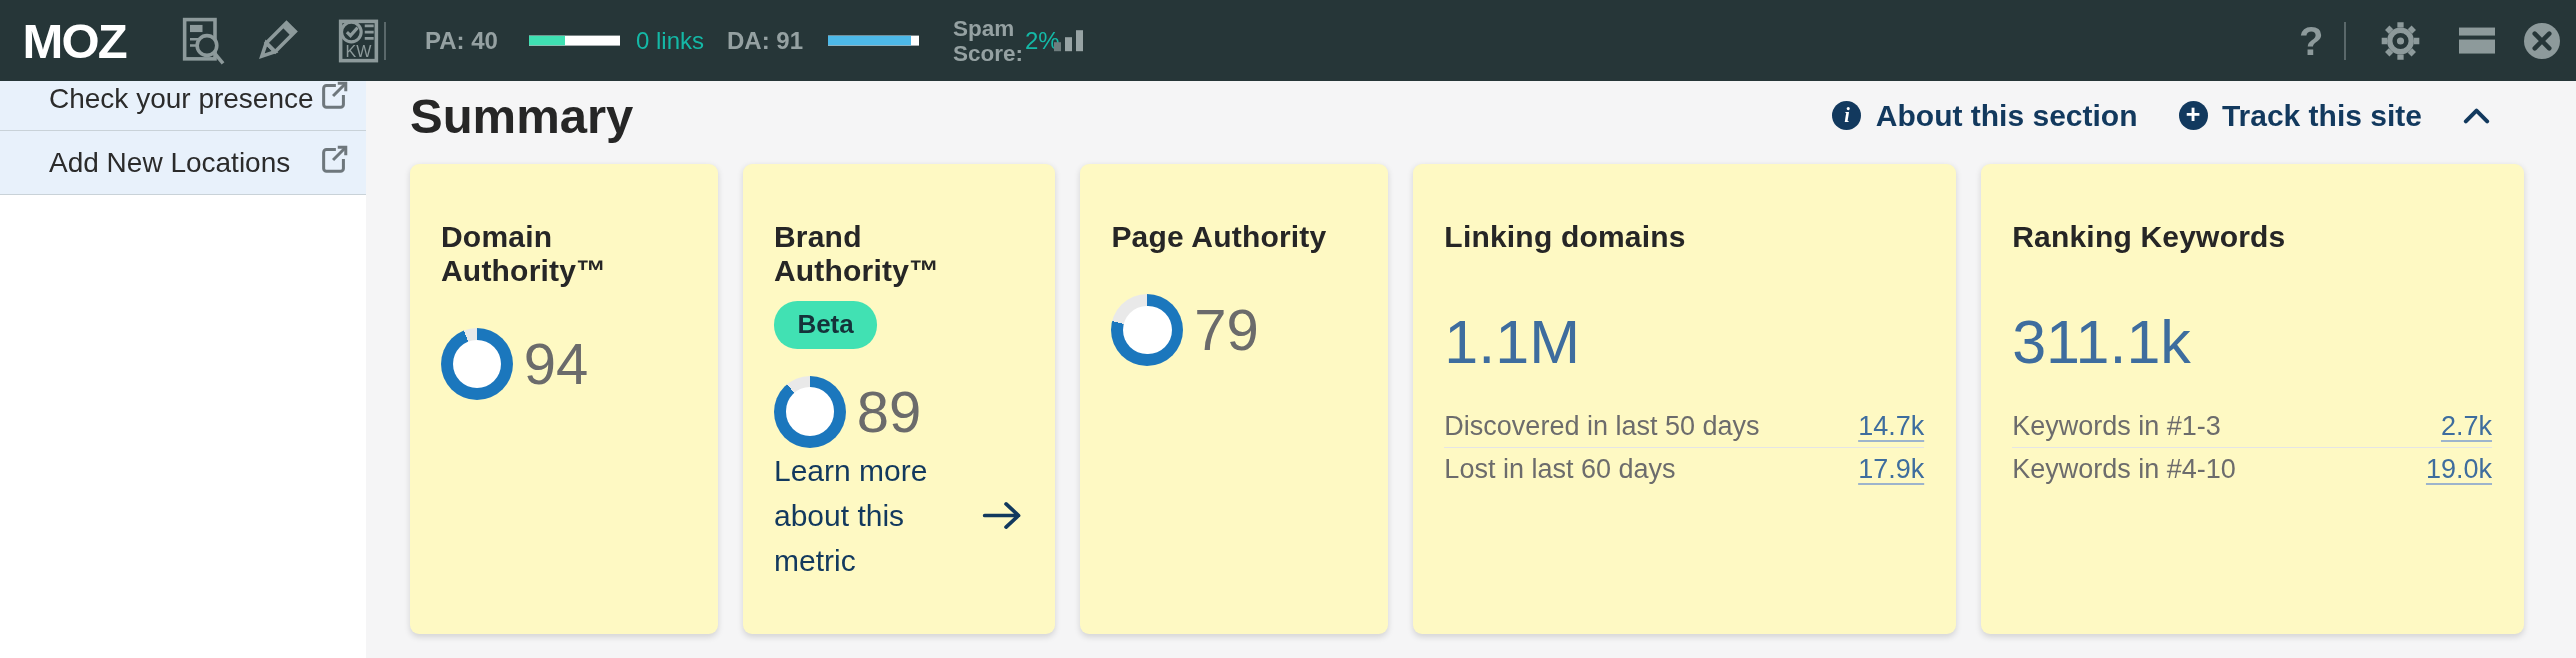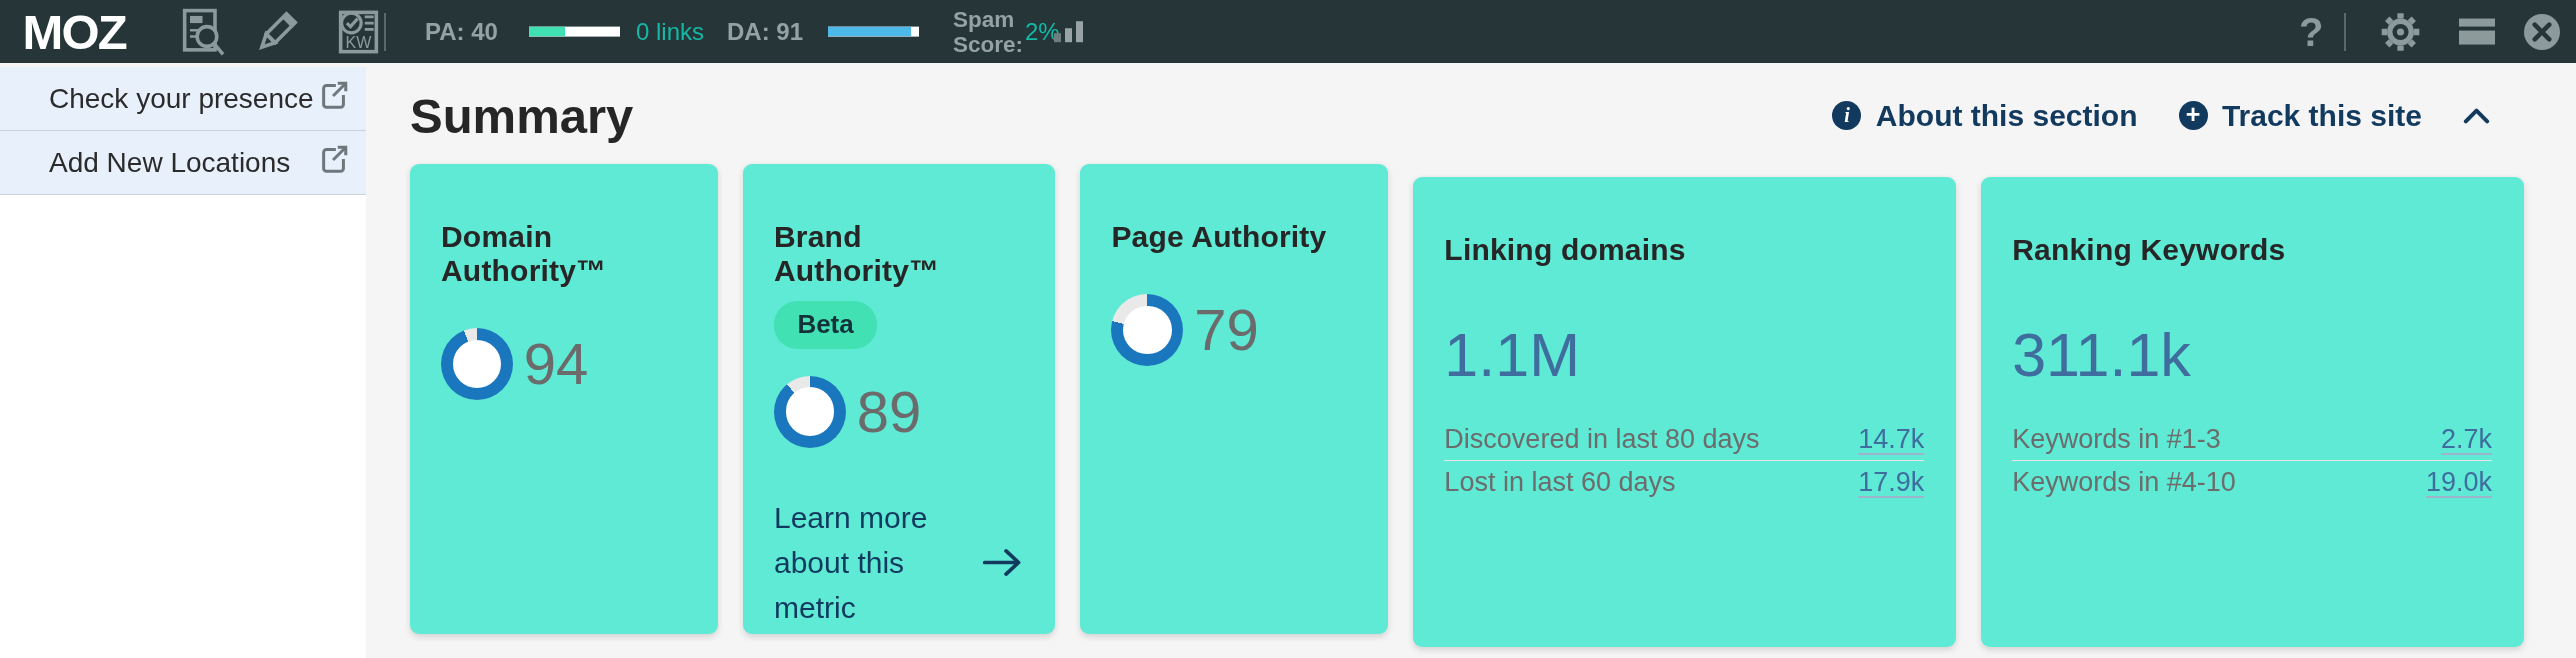--- a/index.html
+++ b/index.html
@@ -1,20 +1,20 @@
 <!DOCTYPE html>
 <html style="font-size:14.4px"><head>
 <meta charset="utf-8">
 <style>
   * { margin:0; padding:0; box-sizing:border-box; }
   html,body { width:2576px; height:658px; overflow:hidden; }
   body { font-family:"Liberation Sans","DejaVu Sans",sans-serif; background:#f5f5f6; position:relative; }
 
   
-  .topbar { position:absolute; left:0; top:0; width:2576px; height:63px; background:#263638; z-index:10; }
+  .topbar { position:absolute; left:0; top:0; width:2576px; height:81px; background:#263638; z-index:10; }
   .topbar > * { position:absolute; top:50%; transform:translateY(-50%); }
   .logo { left:22.5px; color:#fff; font-size:49px; font-weight:bold; letter-spacing:-1.8px; }
   .tb-icon { color:#8d9a9b; cursor:pointer; }
   .tb-icon svg { display:block; }
   .i-page  { left:178px; }
   .i-pencil{ left:252px; }
   .i-kw    { left:336px; }
   .vdiv { width:1.8px; height:38px; background:#5a686a; }
   .vd1 { left:384px; } .vd2 { left:2344px; }
   .tb-label { color:#95a1a2; font-size:24px; font-weight:bold; white-space:nowrap; }
@@ -57,33 +57,33 @@
   .hdr-right { margin-left:auto; display:flex; align-items:center; gap:41px; padding-right:34px; }
   .hdr-link { display:flex; align-items:center; gap:14.4px; color:#12395e; font-size:30px; font-weight:600; cursor:pointer; }
   .circle-ic { width:29px; height:29px; border-radius:50%; background:#12395e; color:#fff;
                display:flex; align-items:center; justify-content:center; }
   .circle-ic.info { font-family:"Liberation Serif",serif; font-size:20px; font-weight:bold; font-style:italic; }
   .circle-ic.plus { font-size:25px; font-weight:bold; line-height:0; padding-bottom:2.7px; }
   .collapse { cursor:pointer; display:flex; align-items:center; }
 
   
   .cards { display:flex; gap:25px; }
-  .card { background:#5eead4; border-radius:9px; box-shadow:0 2.7px 6.3px rgba(0,0,0,0.14);
+  .card { background:#fef9c3; border-radius:9px; box-shadow:0 2.7px 6.3px rgba(0,0,0,0.14);
           height:470px; padding:56px 32px 0 31px; }
   .card-sm { width:329px; }
-  .card-lg { width:584px;margin-top:13px; }
+  .card-lg { width:584px; }
   .card h2 { font-size:30px; font-weight:bold; color:#262626; letter-spacing:0.2px; }
   .gauge-row { display:flex; align-items:center; gap:10.8px; margin-top:40px; }
   .gauge { width:72px; height:72px; border-radius:50%; position:relative; }
   .gauge::after { content:""; position:absolute; inset:11.7px; border-radius:50%; background:#fff; }
   .score { font-size:58px; color:#6b6b6b; line-height:1; }
   .badge { display:inline-block; margin-top:12.6px; padding:8px 23.4px 9px; border-radius:23.4px;
            background:#41e1b3; color:#15323a; font-size:26px; font-weight:600; }
   .card-brand .gauge-row { margin-top:27px; }
-  .learn { margin-top:47px; display:flex; align-items:center; color:#12395e; cursor:pointer; }
+  .learn { display:flex; align-items:center; color:#12395e; cursor:pointer; }
   .learn .txt { width:185px; font-size:30px; line-height:45px; }
   .learn svg { margin-left:23.4px; }
   .bignum { margin-top:58px; font-size:61px; color:#3e6d9e; line-height:1; }
   .rows { margin-top:32px; }
   .rowline { height:43px; display:flex; align-items:center; justify-content:space-between; }
   .rowline:first-child { border-bottom:1.8px solid #e5e5e5; }
   .rowline .lab { font-size:27px; color:#6c6c6c; }
   .rowline .val { font-size:27px; color:#3e6d9e; text-decoration:underline; text-underline-offset:4.5px;
                   text-decoration-color:#9db4cc; cursor:pointer; }
 </style>
@@ -246,21 +246,21 @@
         <div class="gauge" style="background: conic-gradient(rgb(27, 119, 189) 0deg, rgb(27, 119, 189) 79%, rgb(233, 233, 233) 79%, rgb(233, 233, 233) 100%);"></div>
         <div class="score">79</div>
       </div>
     </div>
 
     <div class="card card-lg">
       <h2>Linking domains</h2>
       <div class="bignum">1.1M</div>
       <div class="rows">
         <div class="rowline">
-          <span class="lab">Discovered in last 80 days</span>
+          <span class="lab">Discovered in last 50 days</span>
           <span class="val">14.7k</span>
         </div>
         <div class="rowline">
           <span class="lab">Lost in last 60 days</span>
           <span class="val">17.9k</span>
         </div>
       </div>
     </div>
 
     <div class="card card-lg">

